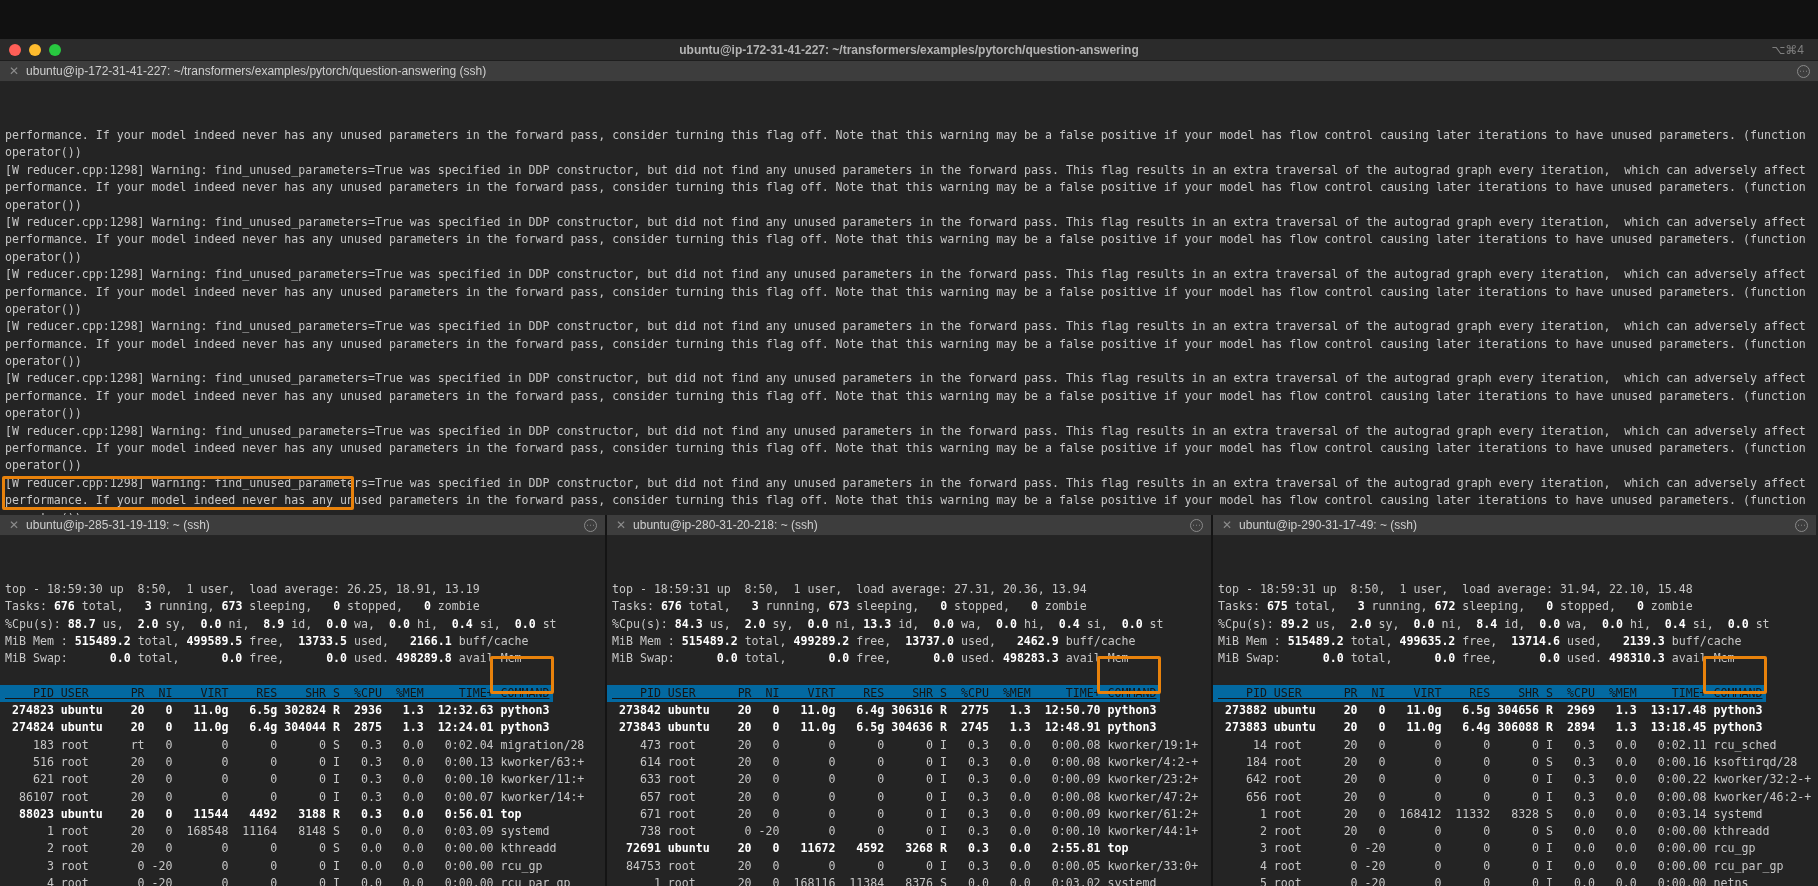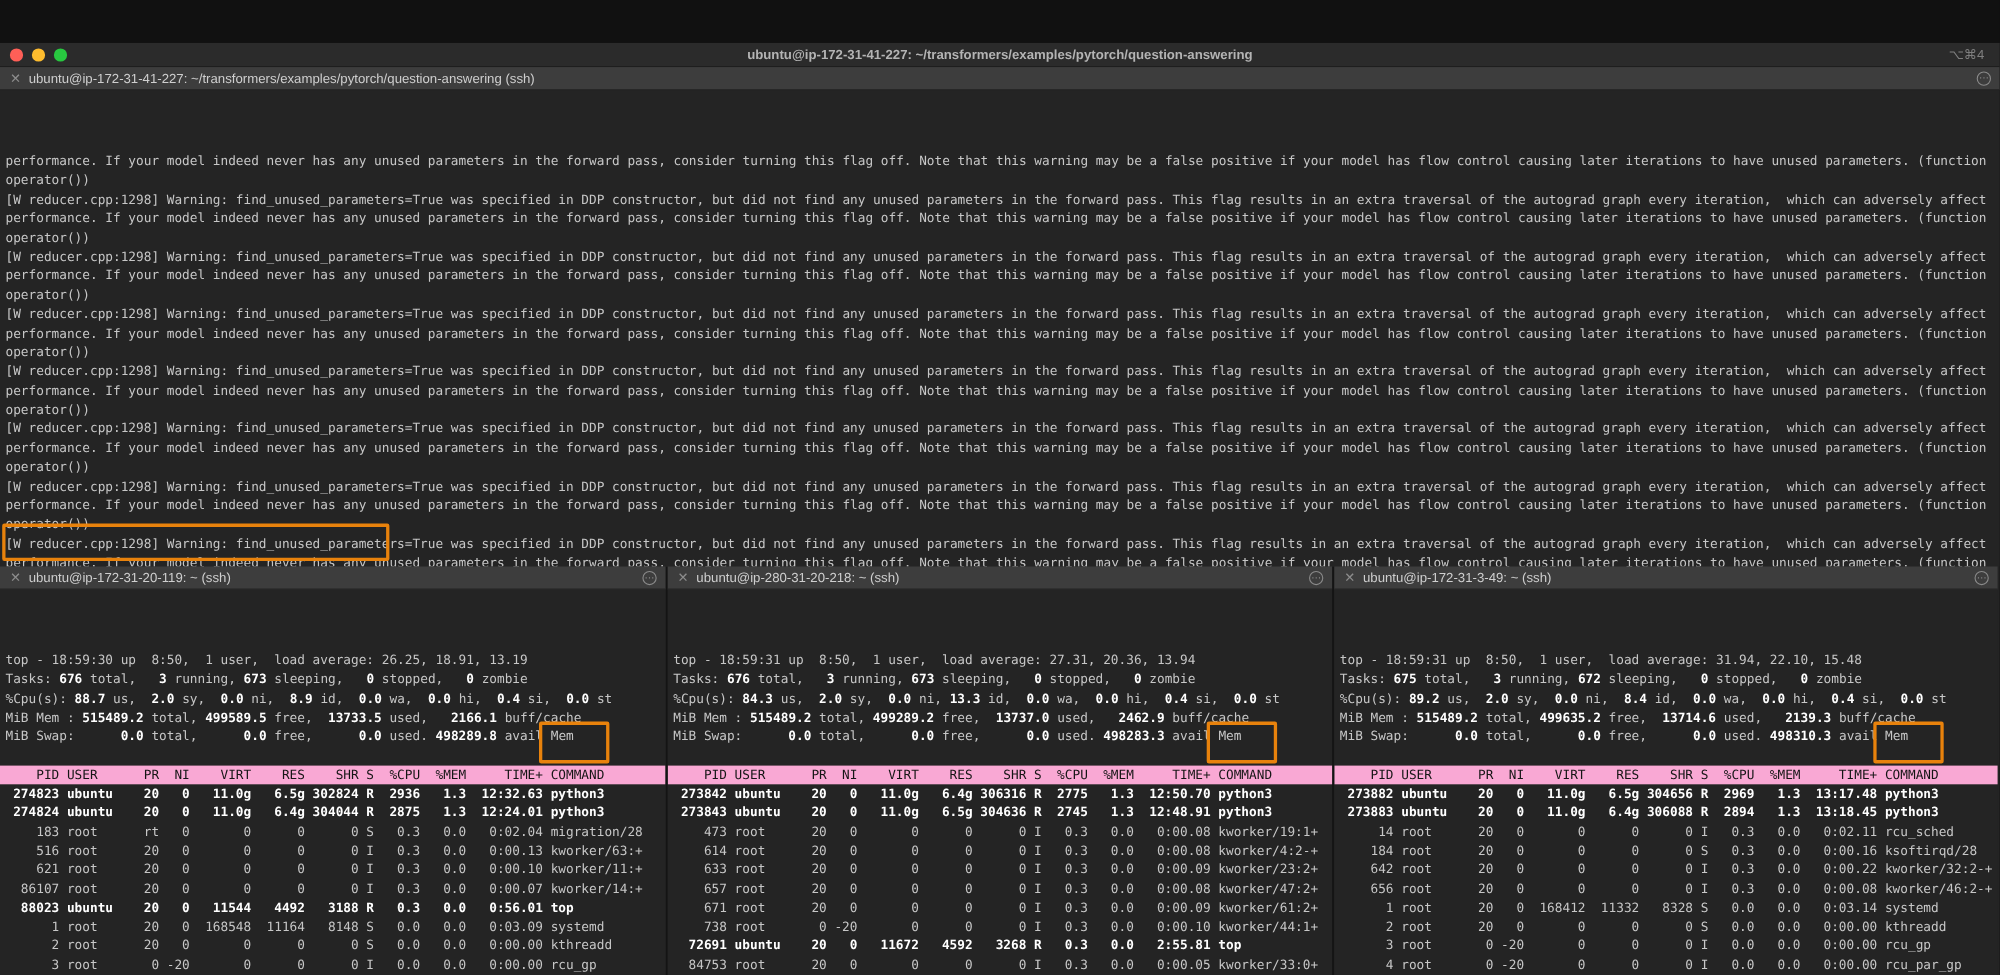--- a/index.html
+++ b/index.html
@@ -34,27 +34,27 @@
   .panebar .ptitle  { color:#cfcfcf; font-size:12px; white-space:nowrap; overflow:hidden; }
   .menu-dots {
     position:absolute; right:8px; width:13px; height:13px; border-radius:50%;
     border:1px solid #8a8a8a; color:#8a8a8a; font-size:9px; line-height:10px;
     text-align:center; letter-spacing:0;
   }
   
   .term {
     position:relative; background:#242424; color:#c7c7c7;
     font-size:11.6px; white-space:pre; overflow:hidden;
-    padding:14px 0 0 5px;
+    padding:3px 0 0 5px;
   }
   .term .tline { white-space:pre; height:var(--lh); line-height:var(--lh); }
   #top-term { --lh:17.4px; height:433px; }
   .pane .term { --lh:17.3px; height:368px; }
   .b { font-weight:bold; color:#ffffff; }
-  .thead { background:#f9a8d4; color:#151515; margin-left:-5px; padding-left:5px; width:605px; }
+  .thead { background:#0369a1; color:#151515; margin-left:-5px; padding-left:5px; width:553px;text-decoration:underline; }
   
   .bottom-row { display:flex; width:1818px; }
   .pane { width:605px; }
   .pane + .pane { border-left:2px solid #141414; width:606px; }
   .pane:last-child { width:605px; }
   
   .abox {
     position:absolute; border:3px solid #e8820c; border-radius:2px;
     pointer-events:none; z-index:5;
   }
@@ -84,21 +84,21 @@
 
   <div class="term" id="top-term">
     <div class="abox progress"></div>
   <div class="tline">performance. If your model indeed never has any unused parameters in the forward pass, consider turning this flag off. Note that this warning may be a false positive if your model has flow control causing later iterations to have unused parameters. (function</div><div class="tline">operator())</div><div class="tline">[W reducer.cpp:1298] Warning: find_unused_parameters=True was specified in DDP constructor, but did not find any unused parameters in the forward pass. This flag results in an extra traversal of the autograd graph every iteration,  which can adversely affect</div><div class="tline">performance. If your model indeed never has any unused parameters in the forward pass, consider turning this flag off. Note that this warning may be a false positive if your model has flow control causing later iterations to have unused parameters. (function</div><div class="tline">operator())</div><div class="tline">[W reducer.cpp:1298] Warning: find_unused_parameters=True was specified in DDP constructor, but did not find any unused parameters in the forward pass. This flag results in an extra traversal of the autograd graph every iteration,  which can adversely affect</div><div class="tline">performance. If your model indeed never has any unused parameters in the forward pass, consider turning this flag off. Note that this warning may be a false positive if your model has flow control causing later iterations to have unused parameters. (function</div><div class="tline">operator())</div><div class="tline">[W reducer.cpp:1298] Warning: find_unused_parameters=True was specified in DDP constructor, but did not find any unused parameters in the forward pass. This flag results in an extra traversal of the autograd graph every iteration,  which can adversely affect</div><div class="tline">performance. If your model indeed never has any unused parameters in the forward pass, consider turning this flag off. Note that this warning may be a false positive if your model has flow control causing later iterations to have unused parameters. (function</div><div class="tline">operator())</div><div class="tline">[W reducer.cpp:1298] Warning: find_unused_parameters=True was specified in DDP constructor, but did not find any unused parameters in the forward pass. This flag results in an extra traversal of the autograd graph every iteration,  which can adversely affect</div><div class="tline">performance. If your model indeed never has any unused parameters in the forward pass, consider turning this flag off. Note that this warning may be a false positive if your model has flow control causing later iterations to have unused parameters. (function</div><div class="tline">operator())</div><div class="tline">[W reducer.cpp:1298] Warning: find_unused_parameters=True was specified in DDP constructor, but did not find any unused parameters in the forward pass. This flag results in an extra traversal of the autograd graph every iteration,  which can adversely affect</div><div class="tline">performance. If your model indeed never has any unused parameters in the forward pass, consider turning this flag off. Note that this warning may be a false positive if your model has flow control causing later iterations to have unused parameters. (function</div><div class="tline">operator())</div><div class="tline">[W reducer.cpp:1298] Warning: find_unused_parameters=True was specified in DDP constructor, but did not find any unused parameters in the forward pass. This flag results in an extra traversal of the autograd graph every iteration,  which can adversely affect</div><div class="tline">performance. If your model indeed never has any unused parameters in the forward pass, consider turning this flag off. Note that this warning may be a false positive if your model has flow control causing later iterations to have unused parameters. (function</div><div class="tline">operator())</div><div class="tline">[W reducer.cpp:1298] Warning: find_unused_parameters=True was specified in DDP constructor, but did not find any unused parameters in the forward pass. This flag results in an extra traversal of the autograd graph every iteration,  which can adversely affect</div><div class="tline">performance. If your model indeed never has any unused parameters in the forward pass, consider turning this flag off. Note that this warning may be a false positive if your model has flow control causing later iterations to have unused parameters. (function</div><div class="tline">operator())</div></div>
 
   <div class="bottom-row">
 
     <div class="pane">
       <div class="panebar">
         <span class="close-x">✕</span>
-        <span class="ptitle">ubuntu@ip-172-31-20-119: ~ (ssh)</span>
+        <span class="ptitle">ubuntu@ip-285-31-19-119: ~ (ssh)</span>
         <span class="menu-dots">⋯</span>
       </div>
       <div class="term">
         <div class="abox pycmd"></div>
       <div class="tline"><span>top - 18:59:30 up  8:50,  1 user,  load average: 26.25, 18.91, 13.19</span></div><div class="tline"><span>Tasks: </span><span class="b">676</span><span> total,   </span><span class="b">3</span><span> running, </span><span class="b">673</span><span> sleeping,   </span><span class="b">0</span><span> stopped,   </span><span class="b">0</span><span> zombie</span></div><div class="tline"><span>%Cpu(s): </span><span class="b">88.7</span><span> us,  </span><span class="b">2.0</span><span> sy,  </span><span class="b">0.0</span><span> ni,  </span><span class="b">8.9</span><span> id,  </span><span class="b">0.0</span><span> wa,  </span><span class="b">0.0</span><span> hi,  </span><span class="b">0.4</span><span> si,  </span><span class="b">0.0</span><span> st</span></div><div class="tline"><span>MiB Mem : </span><span class="b">515489.2</span><span> total, </span><span class="b">499589.5</span><span> free,  </span><span class="b">13733.5</span><span> used,   </span><span class="b">2166.1</span><span> buff/cache</span></div><div class="tline"><span>MiB Swap:      </span><span class="b">0.0</span><span> total,      </span><span class="b">0.0</span><span> free,      </span><span class="b">0.0</span><span> used. </span><span class="b">498289.8</span><span> avail Mem</span></div><div class="tline"></div><div class="tline thead">    PID USER      PR  NI    VIRT    RES    SHR S  %CPU  %MEM     TIME+ COMMAND</div><div class="tline b"> 274823 ubuntu    20   0   11.0g   6.5g 302824 R  2936   1.3  12:32.63 python3</div><div class="tline b"> 274824 ubuntu    20   0   11.0g   6.4g 304044 R  2875   1.3  12:24.01 python3</div><div class="tline">    183 root      rt   0       0      0      0 S   0.3   0.0   0:02.04 migration/28</div><div class="tline">    516 root      20   0       0      0      0 I   0.3   0.0   0:00.13 kworker/63:+</div><div class="tline">    621 root      20   0       0      0      0 I   0.3   0.0   0:00.10 kworker/11:+</div><div class="tline">  86107 root      20   0       0      0      0 I   0.3   0.0   0:00.07 kworker/14:+</div><div class="tline b">  88023 ubuntu    20   0   11544   4492   3188 R   0.3   0.0   0:56.01 top</div><div class="tline">      1 root      20   0  168548  11164   8148 S   0.0   0.0   0:03.09 systemd</div><div class="tline">      2 root      20   0       0      0      0 S   0.0   0.0   0:00.00 kthreadd</div><div class="tline">      3 root       0 -20       0      0      0 I   0.0   0.0   0:00.00 rcu_gp</div><div class="tline">      4 root       0 -20       0      0      0 I   0.0   0.0   0:00.00 rcu_par_gp</div><div class="tline">      5 root       0 -20       0      0      0 I   0.0   0.0   0:00.00 netns</div></div>
     </div>
 
     <div class="pane">
       <div class="panebar">
         <span class="close-x">✕</span>
@@ -106,21 +106,21 @@
         <span class="menu-dots">⋯</span>
       </div>
       <div class="term">
         <div class="abox pycmd"></div>
       <div class="tline"><span>top - 18:59:31 up  8:50,  1 user,  load average: 27.31, 20.36, 13.94</span></div><div class="tline"><span>Tasks: </span><span class="b">676</span><span> total,   </span><span class="b">3</span><span> running, </span><span class="b">673</span><span> sleeping,   </span><span class="b">0</span><span> stopped,   </span><span class="b">0</span><span> zombie</span></div><div class="tline"><span>%Cpu(s): </span><span class="b">84.3</span><span> us,  </span><span class="b">2.0</span><span> sy,  </span><span class="b">0.0</span><span> ni, </span><span class="b">13.3</span><span> id,  </span><span class="b">0.0</span><span> wa,  </span><span class="b">0.0</span><span> hi,  </span><span class="b">0.4</span><span> si,  </span><span class="b">0.0</span><span> st</span></div><div class="tline"><span>MiB Mem : </span><span class="b">515489.2</span><span> total, </span><span class="b">499289.2</span><span> free,  </span><span class="b">13737.0</span><span> used,   </span><span class="b">2462.9</span><span> buff/cache</span></div><div class="tline"><span>MiB Swap:      </span><span class="b">0.0</span><span> total,      </span><span class="b">0.0</span><span> free,      </span><span class="b">0.0</span><span> used. </span><span class="b">498283.3</span><span> avail Mem</span></div><div class="tline"></div><div class="tline thead">    PID USER      PR  NI    VIRT    RES    SHR S  %CPU  %MEM     TIME+ COMMAND</div><div class="tline b"> 273842 ubuntu    20   0   11.0g   6.4g 306316 R  2775   1.3  12:50.70 python3</div><div class="tline b"> 273843 ubuntu    20   0   11.0g   6.5g 304636 R  2745   1.3  12:48.91 python3</div><div class="tline">    473 root      20   0       0      0      0 I   0.3   0.0   0:00.08 kworker/19:1+</div><div class="tline">    614 root      20   0       0      0      0 I   0.3   0.0   0:00.08 kworker/4:2-+</div><div class="tline">    633 root      20   0       0      0      0 I   0.3   0.0   0:00.09 kworker/23:2+</div><div class="tline">    657 root      20   0       0      0      0 I   0.3   0.0   0:00.08 kworker/47:2+</div><div class="tline">    671 root      20   0       0      0      0 I   0.3   0.0   0:00.09 kworker/61:2+</div><div class="tline">    738 root       0 -20       0      0      0 I   0.3   0.0   0:00.10 kworker/44:1+</div><div class="tline b">  72691 ubuntu    20   0   11672   4592   3268 R   0.3   0.0   2:55.81 top</div><div class="tline">  84753 root      20   0       0      0      0 I   0.3   0.0   0:00.05 kworker/33:0+</div><div class="tline">      1 root      20   0  168116  11384   8376 S   0.0   0.0   0:03.02 systemd</div><div class="tline">      2 root      20   0       0      0      0 S   0.0   0.0   0:00.00 kthreadd</div></div>
     </div>
 
     <div class="pane">
       <div class="panebar">
         <span class="close-x">✕</span>
-        <span class="ptitle">ubuntu@ip-172-31-3-49: ~ (ssh)</span>
+        <span class="ptitle">ubuntu@ip-290-31-17-49: ~ (ssh)</span>
         <span class="menu-dots">⋯</span>
       </div>
       <div class="term">
         <div class="abox pycmd"></div>
       <div class="tline"><span>top - 18:59:31 up  8:50,  1 user,  load average: 31.94, 22.10, 15.48</span></div><div class="tline"><span>Tasks: </span><span class="b">675</span><span> total,   </span><span class="b">3</span><span> running, </span><span class="b">672</span><span> sleeping,   </span><span class="b">0</span><span> stopped,   </span><span class="b">0</span><span> zombie</span></div><div class="tline"><span>%Cpu(s): </span><span class="b">89.2</span><span> us,  </span><span class="b">2.0</span><span> sy,  </span><span class="b">0.0</span><span> ni,  </span><span class="b">8.4</span><span> id,  </span><span class="b">0.0</span><span> wa,  </span><span class="b">0.0</span><span> hi,  </span><span class="b">0.4</span><span> si,  </span><span class="b">0.0</span><span> st</span></div><div class="tline"><span>MiB Mem : </span><span class="b">515489.2</span><span> total, </span><span class="b">499635.2</span><span> free,  </span><span class="b">13714.6</span><span> used,   </span><span class="b">2139.3</span><span> buff/cache</span></div><div class="tline"><span>MiB Swap:      </span><span class="b">0.0</span><span> total,      </span><span class="b">0.0</span><span> free,      </span><span class="b">0.0</span><span> used. </span><span class="b">498310.3</span><span> avail Mem</span></div><div class="tline"></div><div class="tline thead">    PID USER      PR  NI    VIRT    RES    SHR S  %CPU  %MEM     TIME+ COMMAND</div><div class="tline b"> 273882 ubuntu    20   0   11.0g   6.5g 304656 R  2969   1.3  13:17.48 python3</div><div class="tline b"> 273883 ubuntu    20   0   11.0g   6.4g 306088 R  2894   1.3  13:18.45 python3</div><div class="tline">     14 root      20   0       0      0      0 I   0.3   0.0   0:02.11 rcu_sched</div><div class="tline">    184 root      20   0       0      0      0 S   0.3   0.0   0:00.16 ksoftirqd/28</div><div class="tline">    642 root      20   0       0      0      0 I   0.3   0.0   0:00.22 kworker/32:2-+</div><div class="tline">    656 root      20   0       0      0      0 I   0.3   0.0   0:00.08 kworker/46:2-+</div><div class="tline">      1 root      20   0  168412  11332   8328 S   0.0   0.0   0:03.14 systemd</div><div class="tline">      2 root      20   0       0      0      0 S   0.0   0.0   0:00.00 kthreadd</div><div class="tline">      3 root       0 -20       0      0      0 I   0.0   0.0   0:00.00 rcu_gp</div><div class="tline">      4 root       0 -20       0      0      0 I   0.0   0.0   0:00.00 rcu_par_gp</div><div class="tline">      5 root       0 -20       0      0      0 I   0.0   0.0   0:00.00 netns</div><div class="tline">      7 root       0 -20       0      0      0 I   0.0   0.0   0:00.00 kworker/0:0H-+</div></div>
     </div>
 
   </div>
 </div>
 

